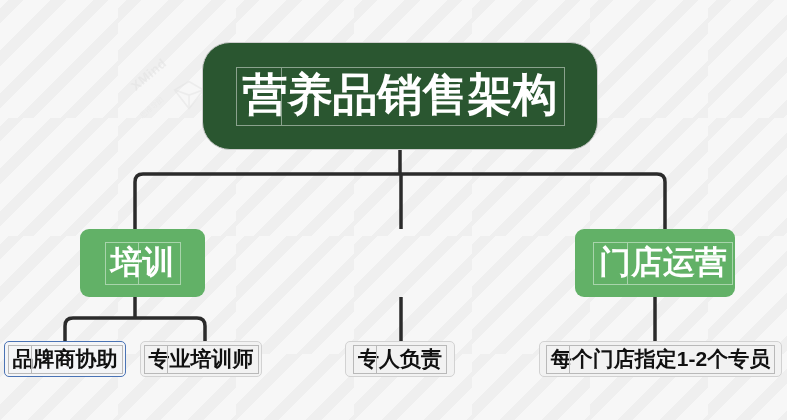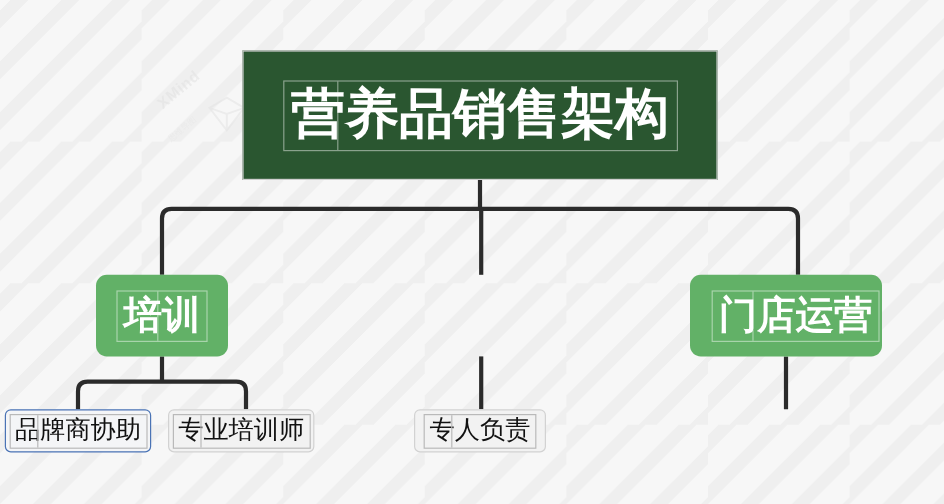--- a/index.html
+++ b/index.html
@@ -68,20 +68,21 @@
     pointer-events: none;
   }
 
   
   .node {
     position: absolute;
     box-sizing: border-box;
     display: flex;
     align-items: center;
     justify-content: center;
+    border-radius: 28px;
   }
 
   
   .node-root {
     left: 202px;
     top: 42px;
     width: 396px;
     height: 108px;
     background: #2a5630;
     border: 1px solid #cfcfcf;
@@ -125,39 +126,39 @@
   .node-l2 .txt::after {
     content: "";
     position: absolute;
     left: 1.02em;
     top: 0;
     bottom: 0;
     width: 0;
     border-left: 1px solid rgba(255,255,255,0.45);
   }
 
-  #n-peixun   { left: 80px;  top: 229px; width: 110px; }
+  #n-peixun   { left: 80px;  top: 229px; width: 125px; }
   #n-caigou   { left: 321px; top: 229px; width: 160px; }
   #n-mendian  { left: 575px; top: 229px; width: 160px; padding-left: 16px; }
 
   
   .node-leaf {
     background: #f2f2f2;
     border: 1px solid #d2d2d2;
     border-radius: 5px;
     height: 36px;
   }
   .node-leaf.selected {
     border: 1px solid #4a73b5;
     background: #f4f5f7;
   }
   .node-leaf .txt {
     color: #111111;
     font-size: 21px;
-    font-weight: 400;
+    font-weight: 700;
     line-height: 1;
     padding: 2px 4px 4px 4px;
     outline: 1px solid #b9b9b9;
     position: relative;
     white-space: nowrap;
   }
   .node-leaf .txt::after {
     content: "";
     position: absolute;
     left: 1.05em;
@@ -218,14 +219,17 @@
 
   <div class="node node-leaf selected" id="n-pinpai">
     <span class="txt">品牌商协助</span>
   </div>
   <div class="node node-leaf" id="n-zhuanye">
     <span class="txt">专业培训师</span>
   </div>
   <div class="node node-leaf" id="n-zhuanren">
     <span class="txt">专人负责</span>
   </div>
+  <div class="node node-leaf" id="n-zhuanyuan">
+    <span class="txt">每个门店指定1-2个专员</span>
+  </div>
 
 </div>
 
 </body></html>

